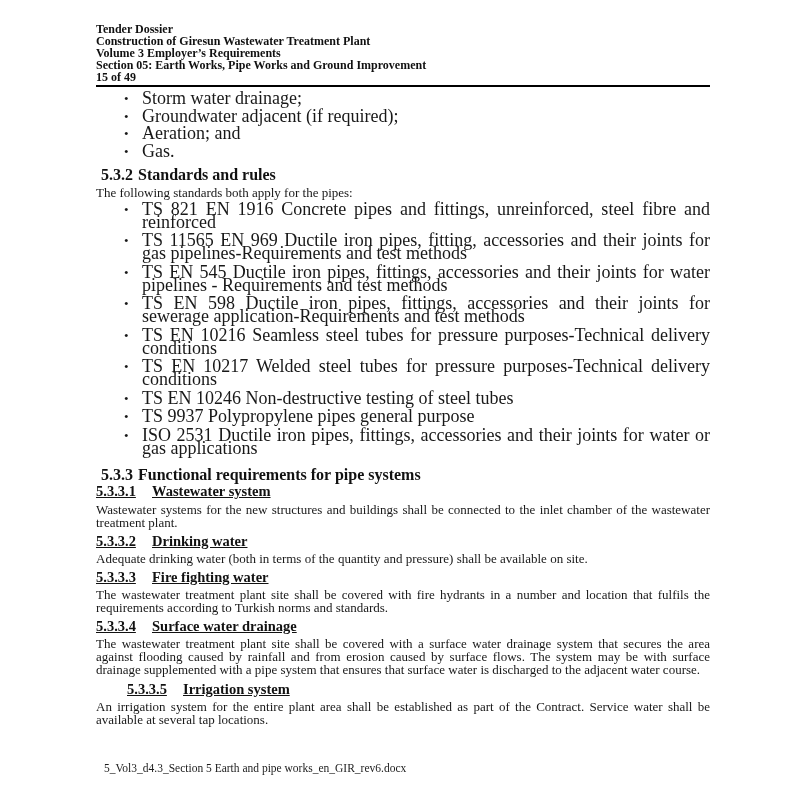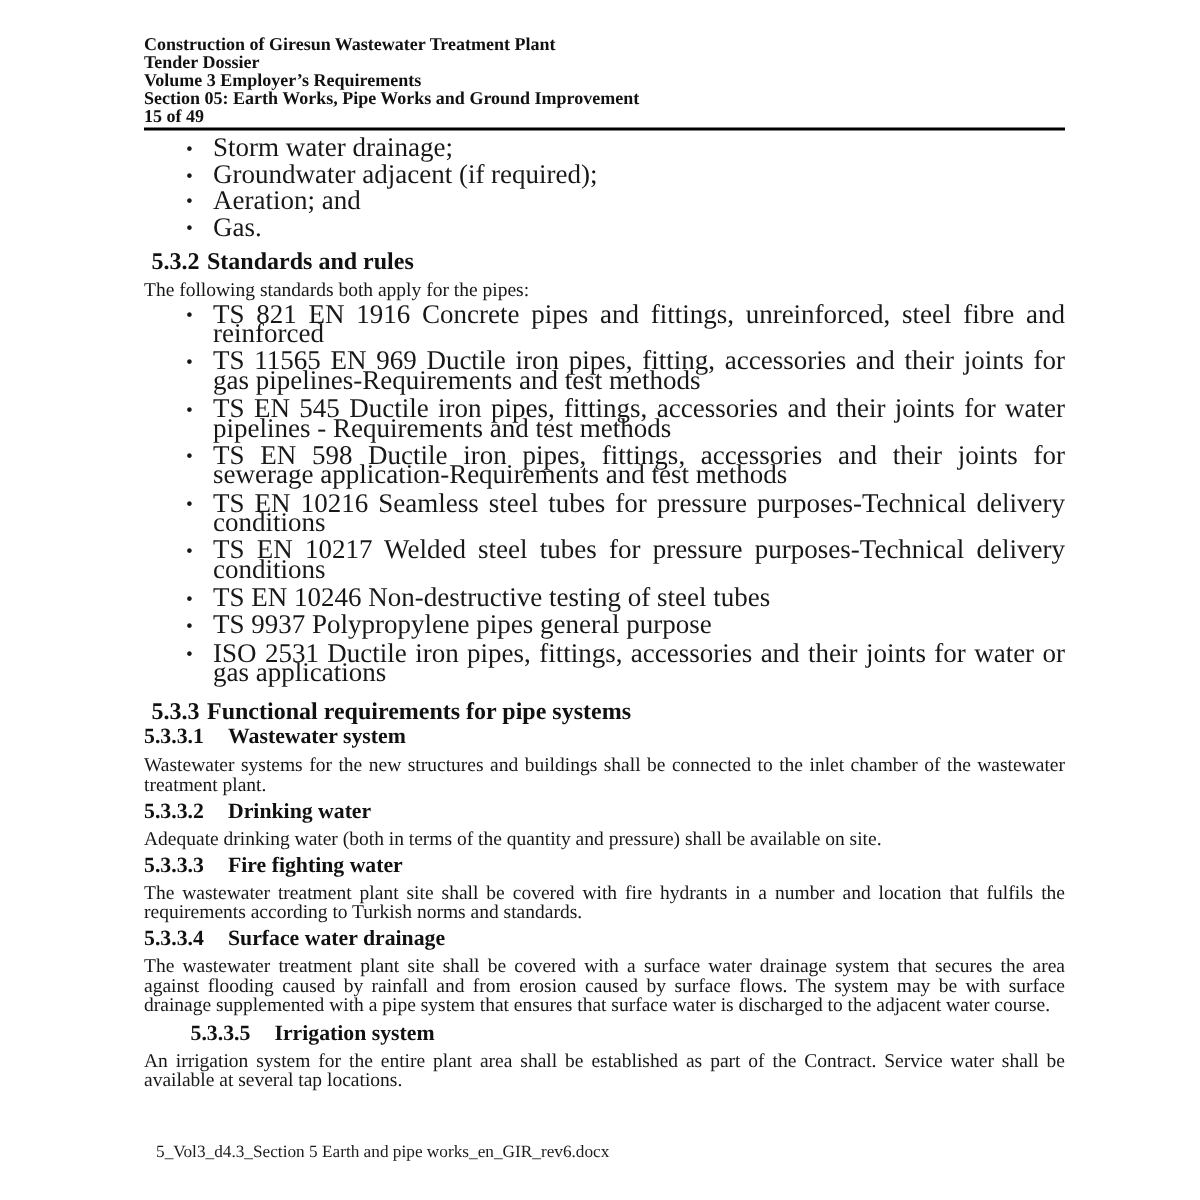--- a/index.html
+++ b/index.html
@@ -54,21 +54,21 @@
   }
 
   
   h2.sec, h3.subsec {
     display: flex;
     font-weight: bold;
     color: #111;
   }
   h2.sec { font-size: 16px; line-height: 16px; margin-top: 9px; text-align: center; }
   h2.sec.mt-lg { margin-top: 12px; }
-  h3.subsec { font-size: 14.5px; line-height: 15px; margin-top: 5px; }
+  h3.subsec { font-size: 14.5px; line-height: 15px; margin-top: 5px; text-decoration: underline; }
   h3.subsec.first { margin-top: 1px; }
   h3.subsec.mt-6 { margin-top: 6px; margin-left: 31px; }
   h2.sec .num { flex: none; width: 42px; }
   h3.subsec .num { flex: none; width: 56px; }
 
   
   p.para {
     font-size: 13px; line-height: 13px;
     text-align: justify;
     margin-top: 3px;
@@ -84,22 +84,22 @@
     white-space: nowrap;
   }
 </style>
 </head>
 <body>
 
 <div class="page">
   <div class="content">
 
     <div class="doc-header">
+      <div class="hline">Tender Dossier</div>
       <div class="hline">Construction of Giresun Wastewater Treatment Plant</div>
-      <div class="hline">Tender Dossier</div>
       <div class="hline">Volume 3 Employer’s Requirements</div>
       <div class="header-row-last">
         <span class="hline">Section 05: Earth Works, Pipe Works and Ground Improvement</span>
         <span class="page-num">15 of 49</span>
       </div>
     </div>
 
     <ul class="bullets intro-list">
 
     <li class="bullet-item">

